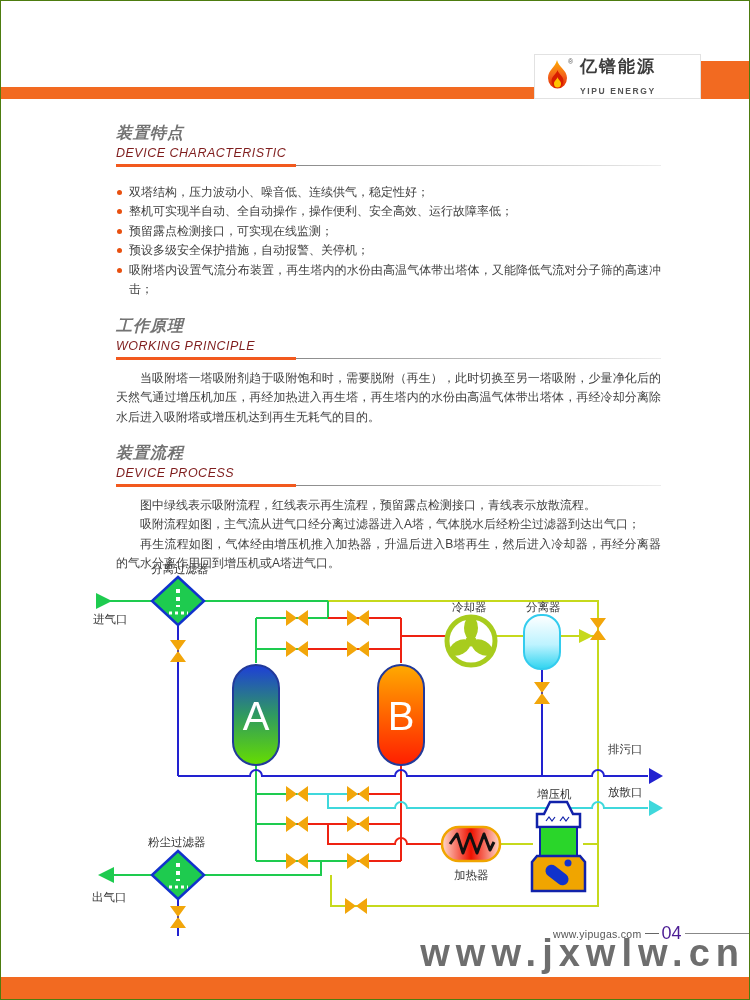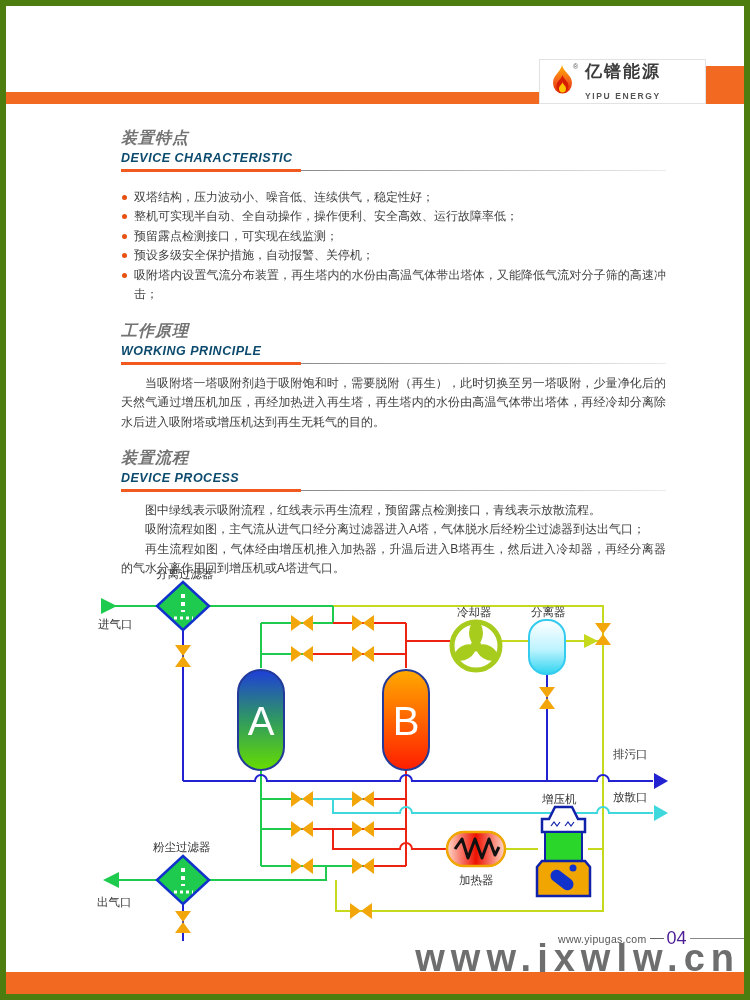--- a/index.html
+++ b/index.html
@@ -1,29 +1,29 @@
 <!DOCTYPE html>
 <html><head>
 <meta charset="utf-8">
 <style>
   html,body{margin:0;padding:0;background:#fff;}
   .page{position:relative;width:750px;height:1000px;background:#fff;overflow:hidden;
-        font-family:"Liberation Sans",sans-serif;border:6px solid #4d7c0f;box-sizing:border-box;}
+        font-family:"Liberation Sans",sans-serif;border:1px solid #4d7c0f;box-sizing:border-box;}
   
   .top-band{position:absolute;left:0;top:86px;width:100%;height:12px;background:#f26a21;}
   .logo-box{position:absolute;left:533px;top:53px;width:167px;height:45px;background:#fff;
             border:1px solid #e2e2e2;display:flex;align-items:center;box-sizing:border-box;padding-left:9px;}
   .brand{margin-left:6px;line-height:1;}
   .brand-cn{font-size:17px;font-weight:bold;color:#3c3c3c;letter-spacing:2px;}
   .brand-en{font-size:8.5px;color:#555;letter-spacing:1.6px;margin-top:12px;font-weight:bold;}
   .orange-block{position:absolute;left:700px;top:60px;width:50px;height:38px;background:#f26a21;}
   
   .content{position:absolute;left:115px;top:122px;width:545px;color:#3f3f3f;}
   .t-cn{font-size:16px;font-weight:bold;font-style:italic;color:#737373;letter-spacing:1px;}
-  .t-en{font-size:12.5px;font-style:italic;color:#0c4a6e;letter-spacing:.5px;margin-top:2px;font-weight:bold;}
+  .t-en{font-size:12.5px;font-style:italic;color:#7f1d1d;letter-spacing:.5px;margin-top:2px;}
   .rule{position:relative;height:3px;margin-top:4px;}
   .rule .or{width:180px;height:3px;background:#f2591e;}
   .rule .gr{position:absolute;left:180px;right:0;top:1px;height:1px;
             background:linear-gradient(to right,#8a8a8a,#ececec);}
   ul.feats{list-style:none;margin:16px 0 16px 0;padding:0;}
   ul.feats li{position:relative;padding-left:13px;font-size:12px;line-height:1.62;color:#3f3f3f;text-align:justify;}
   ul.feats li::before{content:"";position:absolute;left:1px;top:7px;width:5px;height:5px;border-radius:50%;background:#e8500f;}
   .paras{margin:9px 0 16px 0;}
   .paras p{margin:0;font-size:12px;line-height:1.62;color:#3f3f3f;text-indent:2em;text-align:justify;}
   .sec{margin-bottom:4px;}

